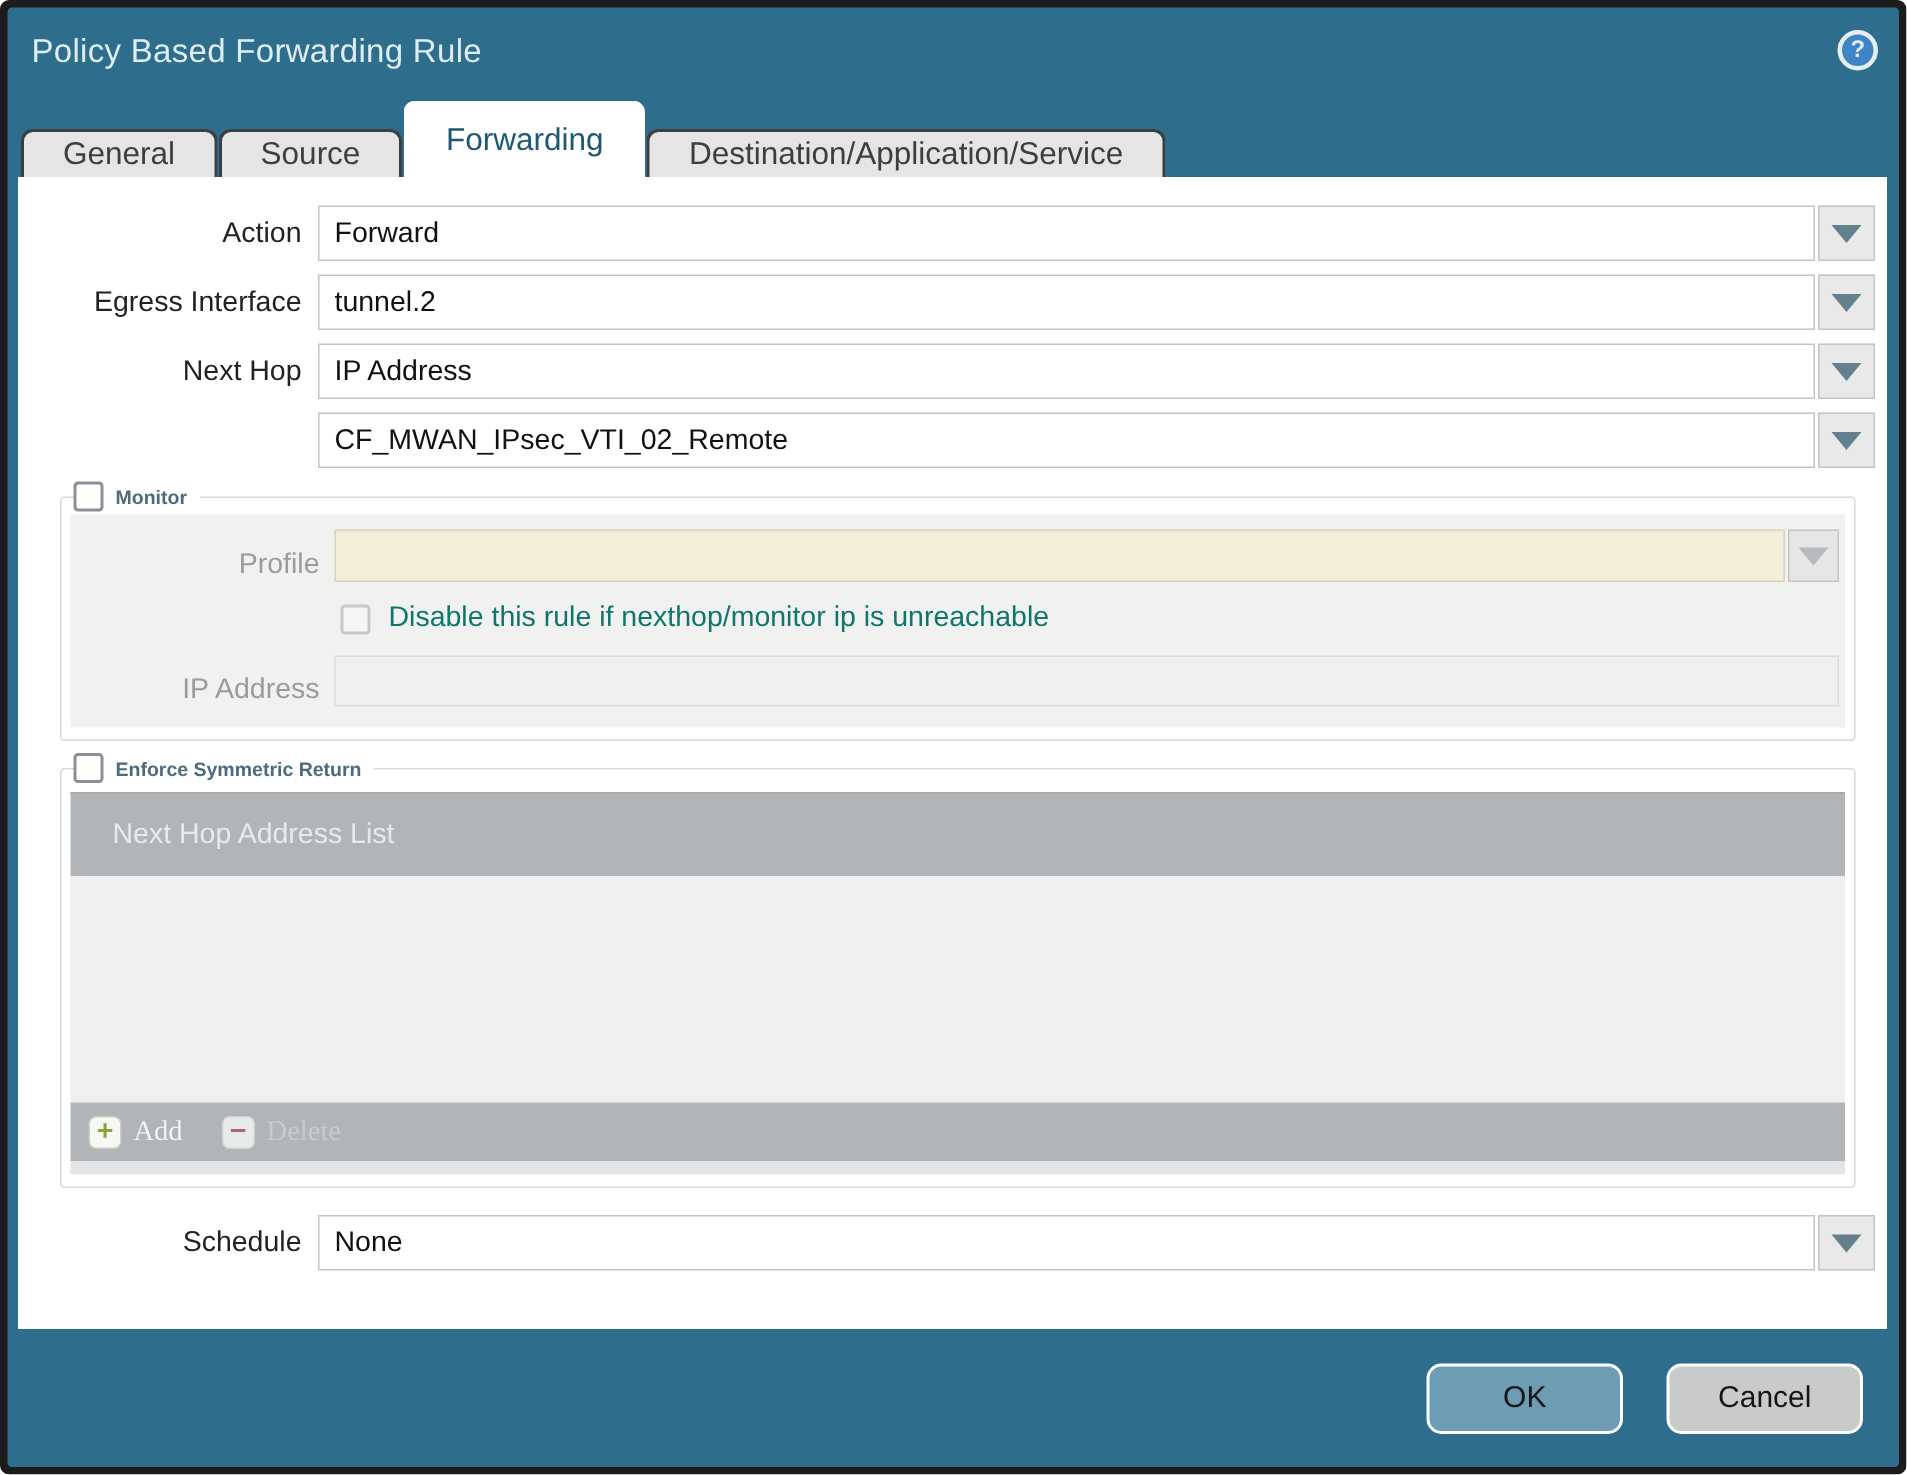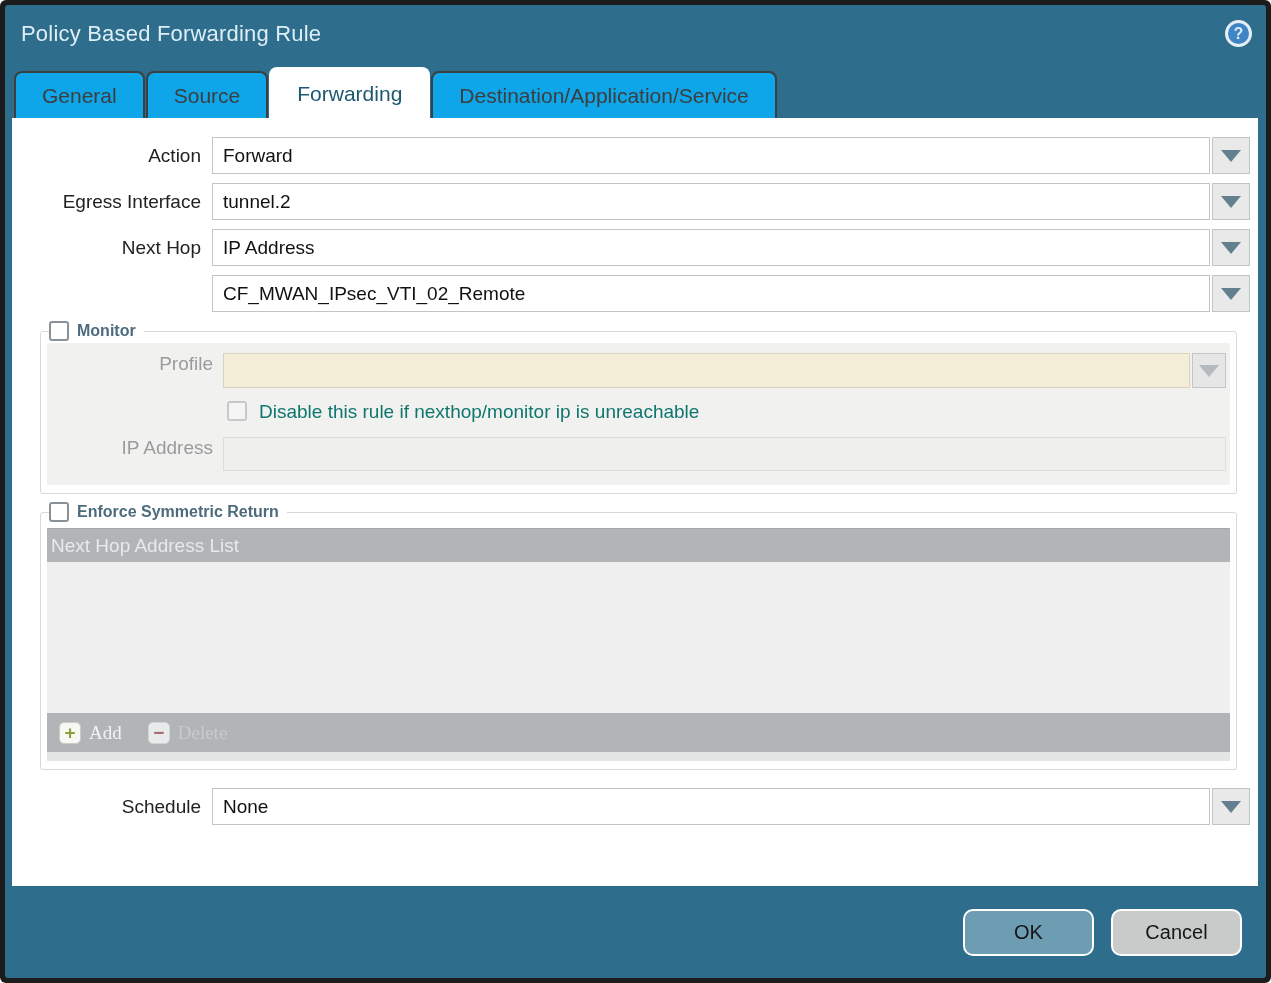--- a/index.html
+++ b/index.html
@@ -35,22 +35,22 @@
     cursor:pointer;
   }
 
   
   .tabbar {
     height:56px; flex:0 0 56px;
     display:flex; align-items:flex-end;
     padding-left:9px;
   }
   .tab {
-    height:47px;
-    background:#0ea5e9;
+    height:32px;
+    background:#e5e5e5;
     border:2px solid #3b3f41; border-bottom:none;
     border-radius:8px 8px 0 0;
     margin-right:1px;
     padding:0 26px;
     display:flex; align-items:center;
     font-size:21px; color:#3d3e3e;
     cursor:pointer;
   }
   .tab.active {
     height:51px;
@@ -101,53 +101,53 @@
   
   .fs {
     border:1px solid #d8d8d8; border-radius:3px;
     margin:8px 13px 0 28px;
     padding:2px 6px 8px 6px;
   }
   .fs legend {
     display:flex; align-items:center; gap:8px;
     margin-left:2px; padding-right:8px;
   }
-  .legend-text { font-size:16px; font-weight:bold; color:#4d6b7d; }
+  .legend-text { font-size:13px; font-weight:bold; color:#4d6b7d; }
   .cb {
     width:20px; height:20px; flex:0 0 20px;
     background:#fff; border:2px solid #899097; border-radius:3px;
     cursor:pointer; display:inline-block;
   }
   .cb.disabled { border-color:#c6c9cb; background:#f5f5f4; cursor:default; }
 
   .panel { background:#f1f1f0; padding:10px 4px 14px 0; }
-  .fs-row { display:flex; align-items:flex-start; }
+  .fs-row { display:flex; align-items:flex-end; }
   .fs-label {
     width:176px; flex:0 0 176px;
     text-align:right; padding-right:10px;
     font-size:19px; color:#9b9b9b;
   }
   .field.cream {
     flex:1; height:35px;
     background:#f4edd7; border:1px solid #d9d2bd;
   }
   .checkbox-row { margin:13px 0 14px 180px; gap:12px; }
   .gray-label { font-size:19px; color:#0f766e; }
   .disabled-input {
     background:#efefee; border-color:#dcdcdc;
     height:34px;
   }
 
   
   .table { margin-top:4px; }
   .thead {
-    height:34px; background:#b2b5b7;
+    height:56px; background:#b2b5b7;
     border-top:1px solid #a5a8aa;
     display:flex; align-items:center;
-    padding-left:4px;
+    padding-left:28px;
     font-size:19px; color:#e8eaea;
   }
   .tbody { height:151px; background:#efefef; }
   .tfoot {
     height:39px; background:#b2b5b7;
     display:flex; align-items:center; gap:26px;
     padding-left:12px;
   }
   .tfoot-strip { height:9px; background:#e4e6e6; }
   .tool { display:flex; align-items:center; gap:8px; cursor:pointer; }
@@ -162,21 +162,21 @@
   .tool.disabled { cursor:default; }
   .tool.disabled .tool-icon { background:#e9ebeb; border-color:#d2d5d5; color:#a8686d; }
   .tool.disabled .tool-label { color:#c7cbcc; }
 
   .schedule-row { margin-top:18px;border-radius:13px; }
 
   
   .footerbar {
     flex:1;
     display:flex; align-items:center; justify-content:flex-end;
-    gap:17px; padding-right:24px;
+    gap:29px; padding-right:24px;
   }
   .btn {
     width:131px; height:47px;
     border:2px solid #ffffff; border-radius:10px;
     font-family:"Liberation Sans",sans-serif;
     font-size:20px; color:#161616;
     cursor:pointer;
   }
   .btn.ok { background:#6d9db2; }
   .btn.cancel { background:#c9cbcb; }

